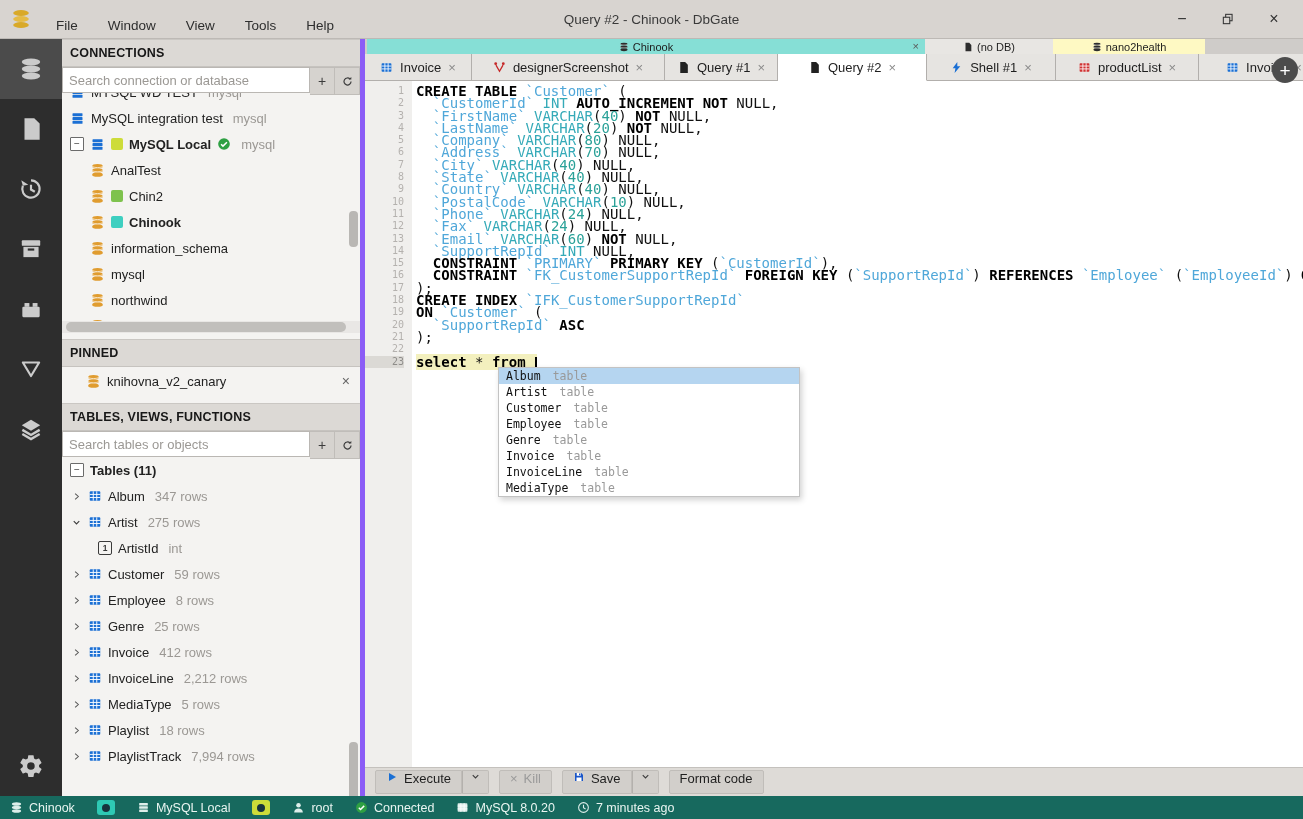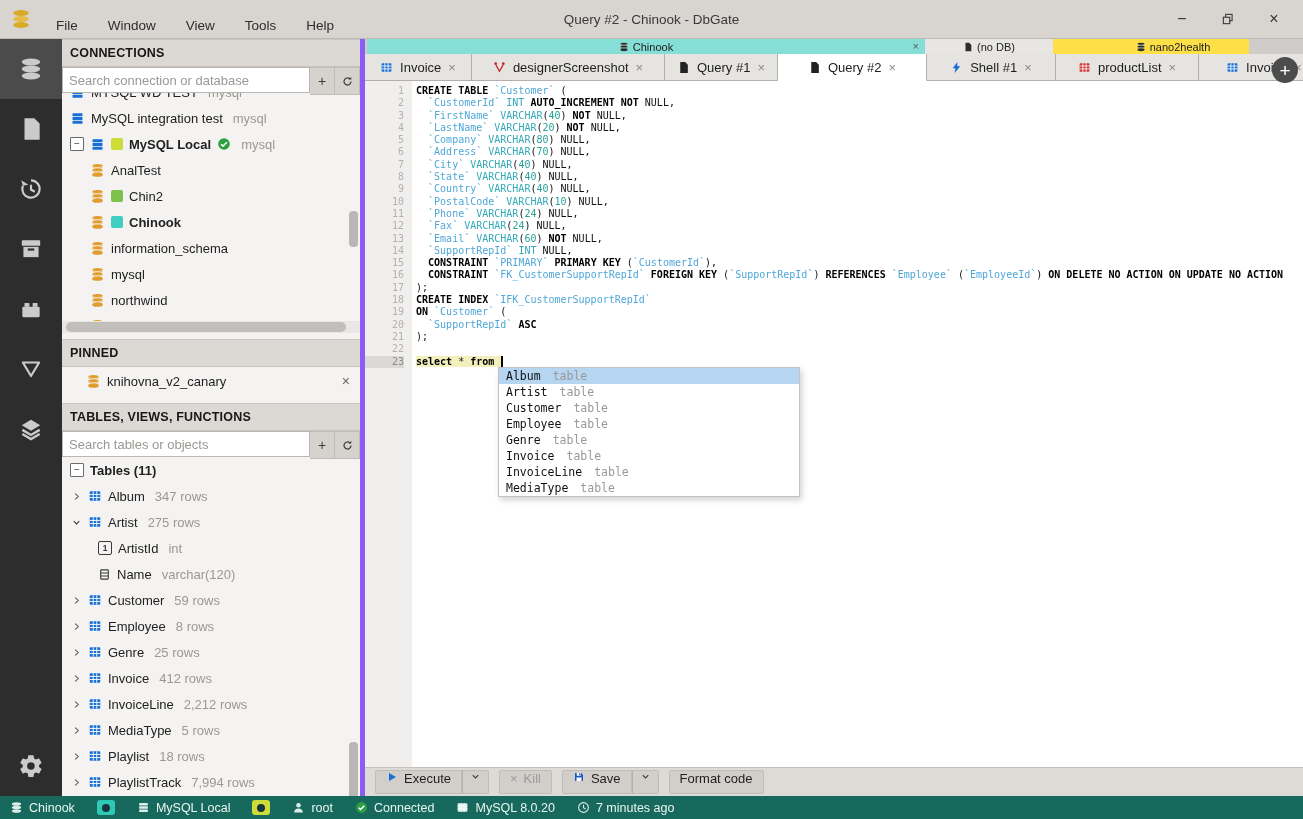--- a/index.html
+++ b/index.html
@@ -50,21 +50,21 @@
   .band-seg .bx{position:absolute;right:6px;color:#5a5a5a;font-size:11px;line-height:1;}
   .tab-strip{height:27px;background:#cbc8c5;display:flex;flex:none;overflow:hidden;}
   .tab{height:26px;border-right:1px solid #b2afac;background:#e6e4e1;display:flex;align-items:center;justify-content:center;gap:7px;font-size:13px;color:#1e1e1e;flex:none;border-bottom:1px solid #b2afac;}
   .tab.active{background:#ffffff;border-bottom:1px solid #fff;}
   .tab .x{color:#8a8a8a;font-size:13px;}
   .add-tab-btn{position:absolute;right:5px;top:18px;width:26px;height:26px;border-radius:50%;background:#4c4c4c;color:#fff;font-size:19px;display:flex;align-items:center;justify-content:center;z-index:5;line-height:1;}
   
   .editor{flex:1;display:flex;min-height:0;position:relative;background:#fff;}
   .gutter{width:47px;background:#f0efed;color:#b4b1ae;font-family:"DejaVu Sans Mono","Liberation Mono",monospace;font-size:10px;line-height:12.3px;text-align:right;padding:4px 8px 0 0;box-sizing:border-box;flex:none;}
   .gutter .gl.cur{background:#dbd9d5;color:#8f8d8a;}
-  .code{flex:1;font-family:"DejaVu Sans Mono","Liberation Mono",monospace;font-size:10px;line-height:12.3px;padding:4px 0 0 4px;white-space:pre;overflow:hidden;position:relative;color:#111;}
+  .code{flex:1;font-family:"DejaVu Sans Mono","Liberation Mono",monospace;font-size:14px;line-height:12.3px;padding:4px 0 0 4px;white-space:pre;overflow:hidden;position:relative;color:#111;}
   .cl{height:12.3px;}
   .seg.k{font-weight:bold;color:#000;}
   .seg.i{color:#4fa7d9;}
   .seg.t{color:#35aab8;}
   .seg.n{color:#2aa198;}
   .seg.p{color:#111;}
   .hl{background:#f3f0be;}
   .cursor{display:inline-block;width:2px;height:11px;background:#000;vertical-align:middle;margin-left:1px;}
   .autocomplete{position:absolute;left:133px;top:286px;width:300px;background:#fff;border:1px solid #c3c3c3;box-shadow:2px 3px 6px rgba(0,0,0,.18);z-index:4;}
   .ac-row{height:16px;display:flex;align-items:center;padding-left:7px;font-family:"DejaVu Sans Mono","Liberation Mono",monospace;font-size:11.5px;color:#111;}
@@ -395,31 +395,20 @@
             <span class="lbl">Artist</span>
             <span class="info">275 rows</span>
           </div>
           <div class="tree-row">
             <span style="width:22px;flex:none;"></span>
             <span class="pk-ic">1</span>
             <span class="lbl">ArtistId</span>
             <span class="info">int</span>
           </div>
           <div class="tree-row">
-            <span style="width:22px;flex:none;"></span>
-            <span>
-              <svg width="13" height="13" viewBox="0 0 24 24">
-                <rect x="5" y="3.5" width="14" height="17" rx="1" fill="none" stroke="#3a3a3a" stroke-width="2"></rect>
-                <path d="M5 9.2h14M5 14.9h14" stroke="#3a3a3a" stroke-width="2"></path>
-              </svg>
-            </span>
-            <span class="lbl">Name</span>
-            <span class="info">varchar(120)</span>
-          </div>
-          <div class="tree-row">
             <span class="chev">
               <svg width="11" height="11" viewBox="0 0 24 24">
                 <path d="M9 5.5l7 6.5-7 6.5" fill="none" stroke="#555" stroke-width="2.2"></path>
               </svg>
             </span>
             <span>
               <svg width="14" height="14" viewBox="0 0 24 24">
                 <rect x="3" y="4" width="18" height="16" rx="1.5" fill="#1a6fd4"></rect>
                 <path d="M3 9.3h18M3 14.6h18M9 4v16M15 4v16" stroke="#fff" stroke-width="1.6"></path>
               </svg>
@@ -554,21 +543,21 @@
             <span class="bx">×</span>
           </div>
           <div class="band-seg" style="width: 128px; background: rgb(232, 230, 227);">
             <span>
               <svg width="10" height="10" viewBox="0 0 24 24">
                 <path d="M6 2h9l5 5v15H6z" fill="#2d2d2d"></path>
               </svg>
             </span>
             <span>(no DB)</span>
           </div>
-          <div class="band-seg" style="width: 152px; background: #fde047; padding-left: 44px;">
+          <div class="band-seg" style="width: 152px; background: #fef9c3;">
             <span>
               <svg width="10" height="10" viewBox="0 0 24 24">
                 <ellipse cx="12" cy="5" rx="8.5" ry="3.4" fill="#2d2d2d"></ellipse>
                 <path d="M3.5 5v5c0 1.9 3.8 3.4 8.5 3.4s8.5-1.5 8.5-3.4V5" fill="none"></path>
                 <ellipse cx="12" cy="11.8" rx="8.5" ry="3.4" fill="#2d2d2d"></ellipse>
                 <ellipse cx="12" cy="18.6" rx="8.5" ry="3.4" fill="#2d2d2d"></ellipse>
                 <path d="M3.5 5.3c2 1.4 5 2 8.5 2s6.5-.6 8.5-2" stroke="#fff" stroke-width="1.1" fill="none"></path>
                 <path d="M3.5 12c2 1.4 5 2 8.5 2s6.5-.6 8.5-2" stroke="#fff" stroke-width="1.1" fill="none"></path>
               </svg>
             </span>

